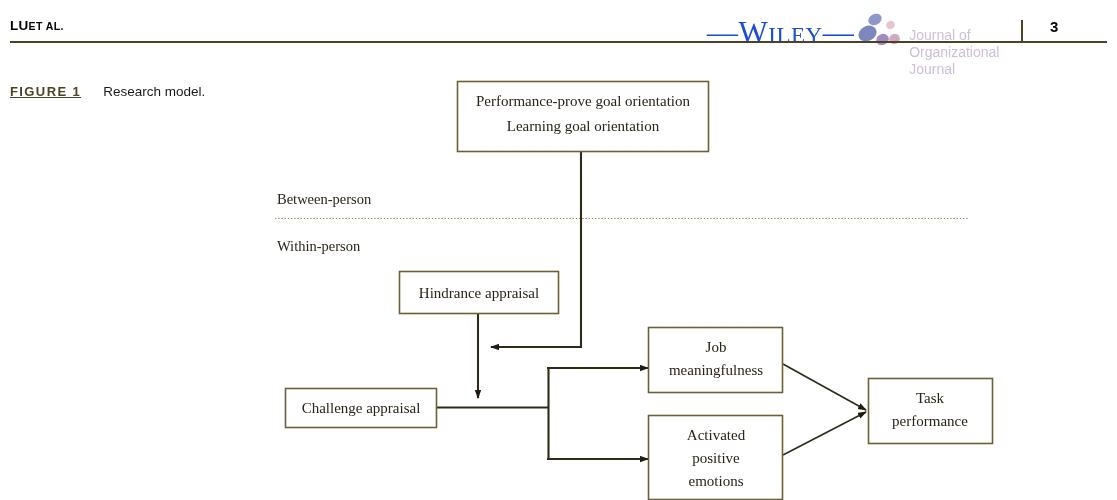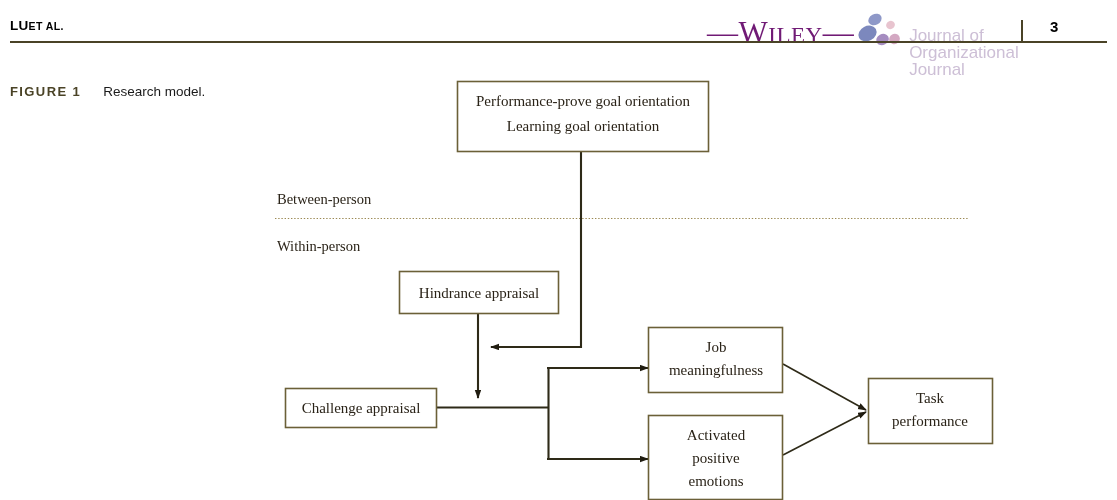--- a/index.html
+++ b/index.html
@@ -75,21 +75,21 @@
     left: 707px;
     top: 6px;
     height: 52px;
     display: flex;
     align-items: center;
   }
   #wiley-wordmark {
     font-family: "Liberation Serif", serif;
     font-size: 31px;
     letter-spacing: 0.5px;
-    color: #701a75;
+    color: #1d4ed8;
     white-space: nowrap;
     line-height: 1;
   }
   #wiley-wordmark .wiley-cap { font-size: 31px; }
   #wiley-wordmark .wiley-sc  { font-size: 23px; }
   #wiley-dots {
     position: relative;
     width: 46px;
     height: 44px;
     margin-left: 1px;
@@ -100,40 +100,41 @@
     display: block;
   }
   .dot-a { left: 13px; top: 4px;  width: 14px; height: 11px; transform: rotate(-28deg); }
   .dot-b { left: 3px;  top: 16px; width: 19px; height: 15px; transform: rotate(-28deg); }
   .dot-c { left: 21px; top: 24px; width: 13px; height: 11px; transform: rotate(-28deg); }
   .dot-d { left: 31px; top: 11px; width:  9px; height:  8px; transform: rotate(-28deg); }
   .dot-e { left: 34px; top: 24px; width: 11px; height: 10px; transform: rotate(-28deg); }
   #journal-name {
     margin-left: 8px;
     font-family: "Liberation Sans", sans-serif;
-    font-size: 17px;
+    font-size: 14px;
     line-height: 17px;
     white-space: nowrap;
     margin-top: 40px;
   }
   #journal-name div { display: block; }
 
   
   #figure-caption {
     position: absolute;
     left: 10px;
     top: 82px;
     white-space: nowrap;
   }
   #figure-label {
     font-family: "Liberation Sans", sans-serif;
     font-size: 13px;
     font-weight: bold;
     letter-spacing: 1.4px;
     color: #4a4326;
+    text-decoration: underline;
   }
   #figure-title {
     font-family: "Liberation Sans", sans-serif;
     font-size: 13.5px;
     color: #1a1a1a;
     margin-left: 22px;
     text-align: right;
   }
 
   

